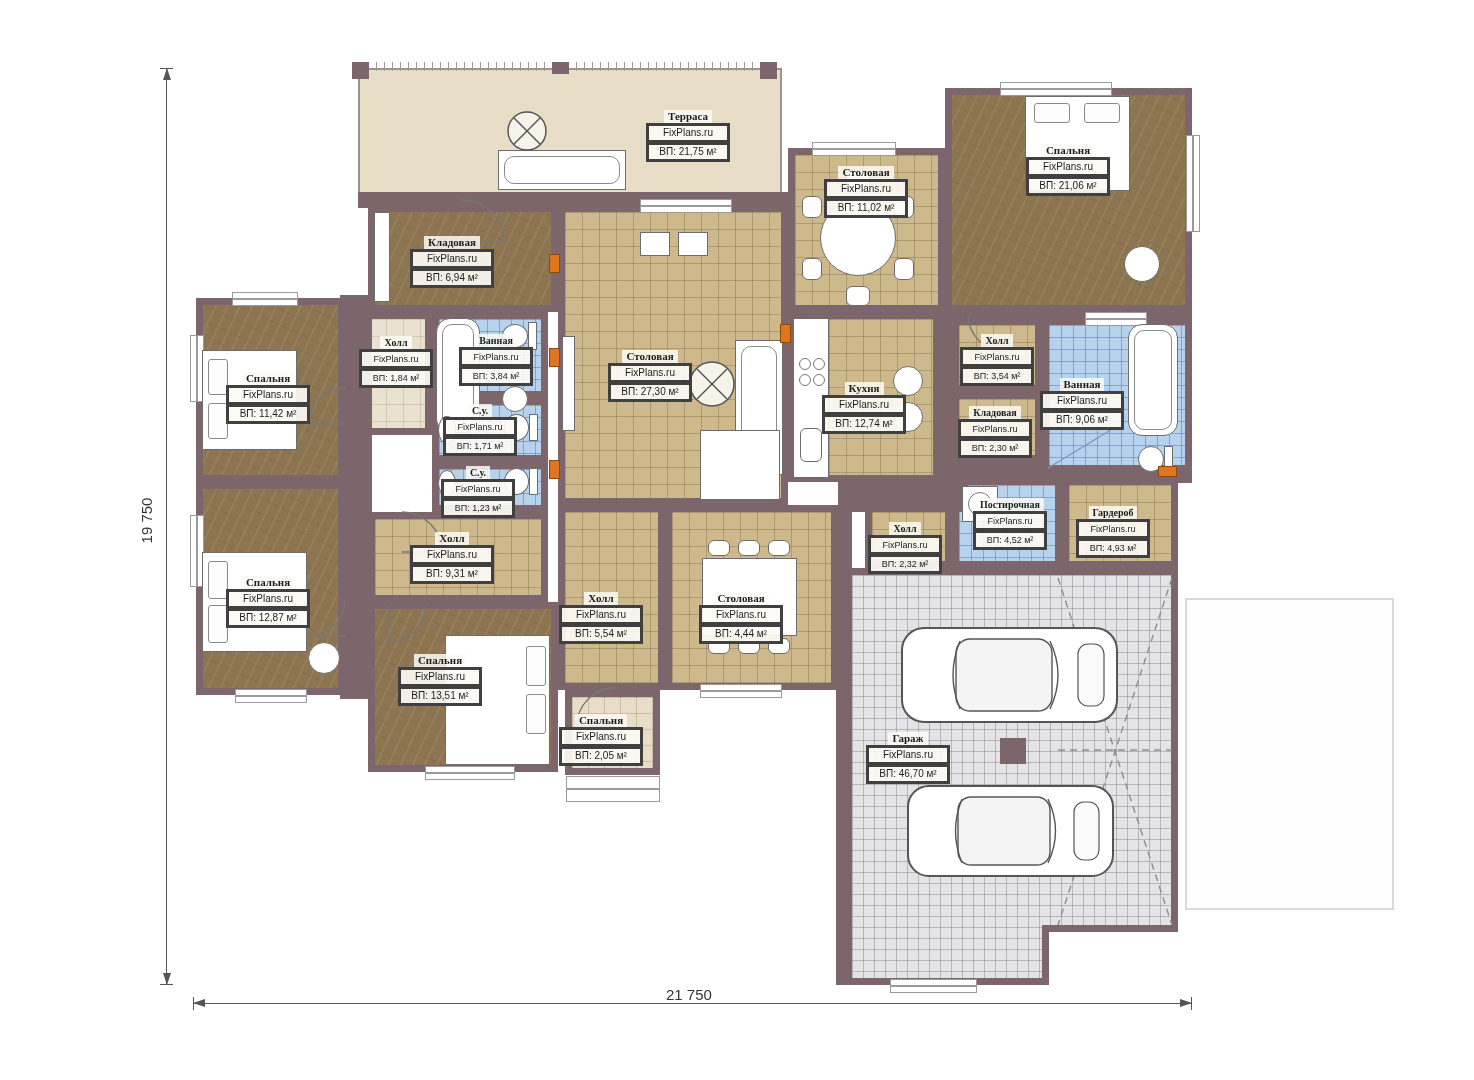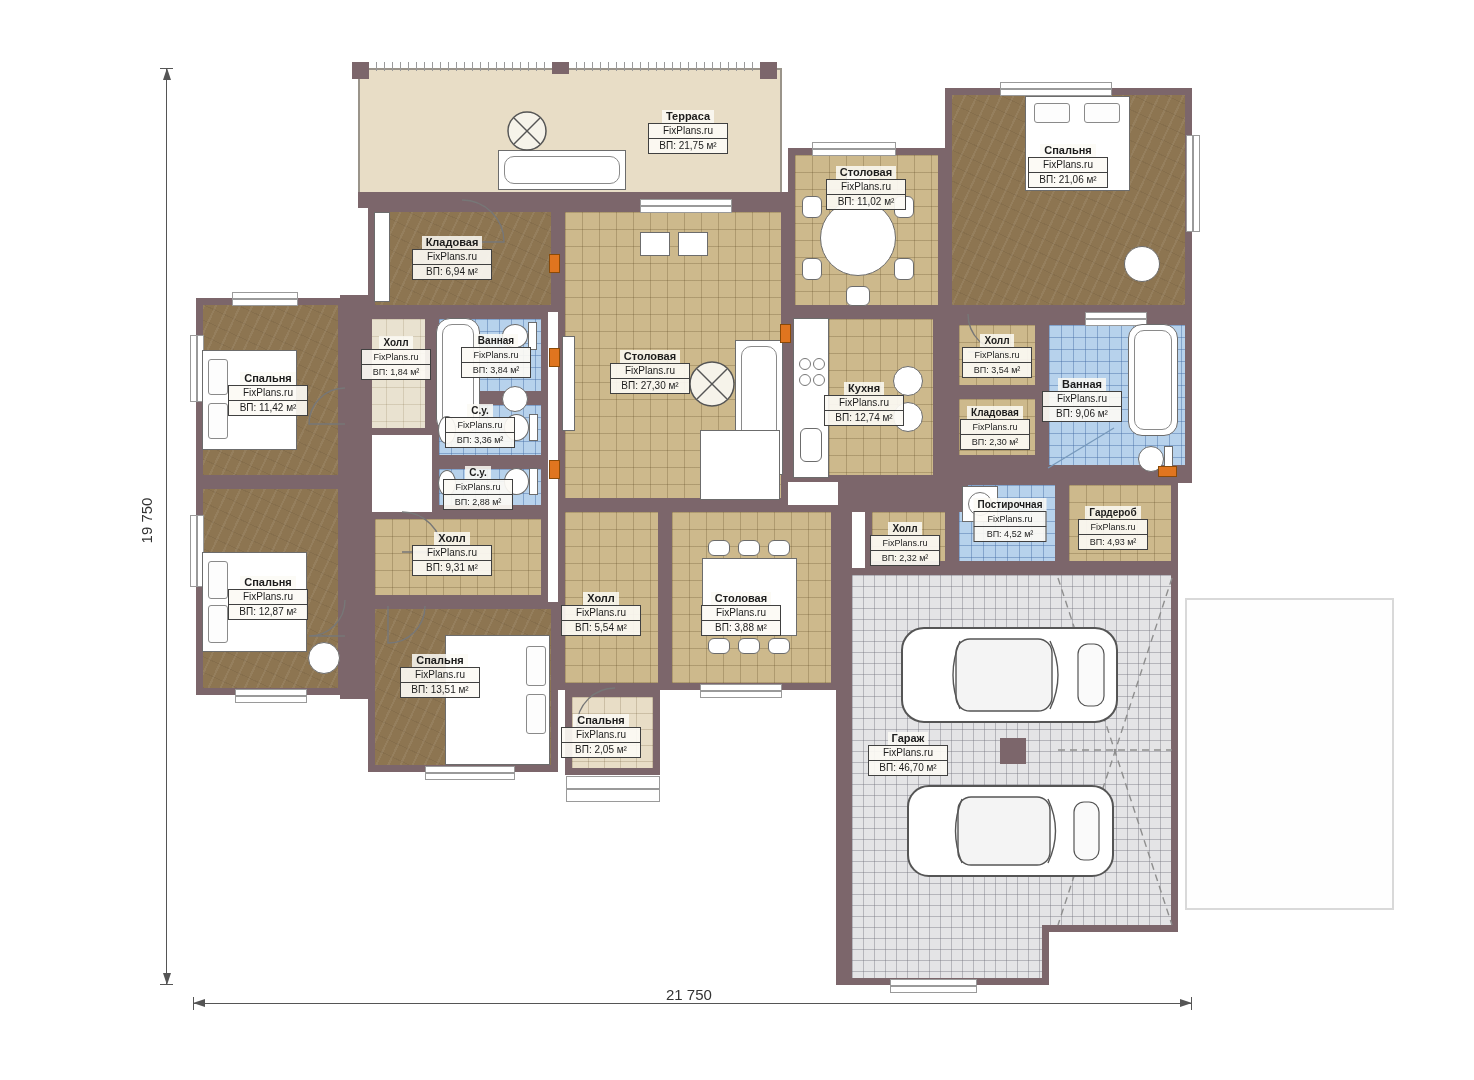--- a/index.html
+++ b/index.html
@@ -30,22 +30,22 @@
   .floor-porch{background-color:var(--terrace);
     background-image:linear-gradient(rgba(104,84,44,.22) 1px,transparent 1px),
                      linear-gradient(90deg,rgba(104,84,44,.22) 1px,transparent 1px);
     background-size:16px 16px;}
   .wallfill{position:absolute;background:var(--wall);z-index:2;}
   .notch{position:absolute;background:#fff;border-left:7px solid var(--wall);border-top:7px solid var(--wall);box-sizing:border-box;z-index:2;}
   .outline-pad{position:absolute;border:2px solid #d9d9d9;background:#fefefe;z-index:0;}
   
   .rlabel{position:absolute;z-index:6;text-align:center;transform:translateX(-50%);width:max-content;}
   .rlabel .nm{display:inline-block;font-weight:bold;font-size:11px;line-height:13px;
-              background:rgba(252,250,244,.85);padding:0 4px;}
-  .rlabel .bx{border:1px solid #404040;background:rgba(252,250,244,.92);font-size:10px;
+              background:rgba(252,250,244,.85);padding:0 4px;font-family:Liberation Serif, serif;}
+  .rlabel .bx{border:3px solid #404040;background:rgba(252,250,244,.92);font-size:10px;
               line-height:14px;padding:0 4px;margin-top:-1px;min-width:70px;}
   .rlabel.small .nm{font-size:10px;}
   .rlabel.small .bx{font-size:9px;min-width:60px;}
   
   .f{position:absolute;background:#fff;border:1px solid #6c6c6c;box-sizing:border-box;z-index:3;}
   .f.round{border-radius:50%;}
   .f.soft{border-radius:6px;}
   .f.tub{border-radius:14px;}
   .f .inner{position:absolute;inset:5px;border:1px solid #8a8a8a;border-radius:10px;}
   .pillow{position:absolute;background:#fdfdfd;border:1px solid #8a8a8a;border-radius:3px;}
@@ -299,26 +299,26 @@
     <div class="bx">ВП: 1,84 м²</div>
   </div>
   <div class="rlabel small" style="left:496px;top:330px;">
     <div class="nm">Ванная</div>
     <div class="bx">FixPlans.ru</div>
     <div class="bx">ВП: 3,84 м²</div>
   </div>
   <div class="rlabel small" style="left:480px;top:400px;">
     <div class="nm">С.у.</div>
     <div class="bx">FixPlans.ru</div>
-    <div class="bx">ВП: 3,36 м²</div>
+    <div class="bx">ВП: 1,71 м²</div>
   </div>
   <div class="rlabel small" style="left:478px;top:462px;">
     <div class="nm">С.у.</div>
     <div class="bx">FixPlans.ru</div>
-    <div class="bx">ВП: 2,88 м²</div>
+    <div class="bx">ВП: 1,23 м²</div>
   </div>
   <div class="rlabel" style="left:650px;top:346px;">
     <div class="nm">Столовая</div>
     <div class="bx">FixPlans.ru</div>
     <div class="bx">ВП: 27,30 м²</div>
   </div>
   <div class="rlabel" style="left:268px;top:368px;">
     <div class="nm">Спальня</div>
     <div class="bx">FixPlans.ru</div>
     <div class="bx">ВП: 11,42 м²</div>
@@ -339,21 +339,21 @@
     <div class="bx">ВП: 13,51 м²</div>
   </div>
   <div class="rlabel" style="left:601px;top:588px;">
     <div class="nm">Холл</div>
     <div class="bx">FixPlans.ru</div>
     <div class="bx">ВП: 5,54 м²</div>
   </div>
   <div class="rlabel" style="left:741px;top:588px;">
     <div class="nm">Столовая</div>
     <div class="bx">FixPlans.ru</div>
-    <div class="bx">ВП: 3,88 м²</div>
+    <div class="bx">ВП: 4,44 м²</div>
   </div>
   <div class="rlabel" style="left:601px;top:710px;">
     <div class="nm">Спальня</div>
     <div class="bx">FixPlans.ru</div>
     <div class="bx">ВП: 2,05 м²</div>
   </div>
   <div class="rlabel" style="left:864px;top:378px;">
     <div class="nm">Кухня</div>
     <div class="bx">FixPlans.ru</div>
     <div class="bx">ВП: 12,74 м²</div>

